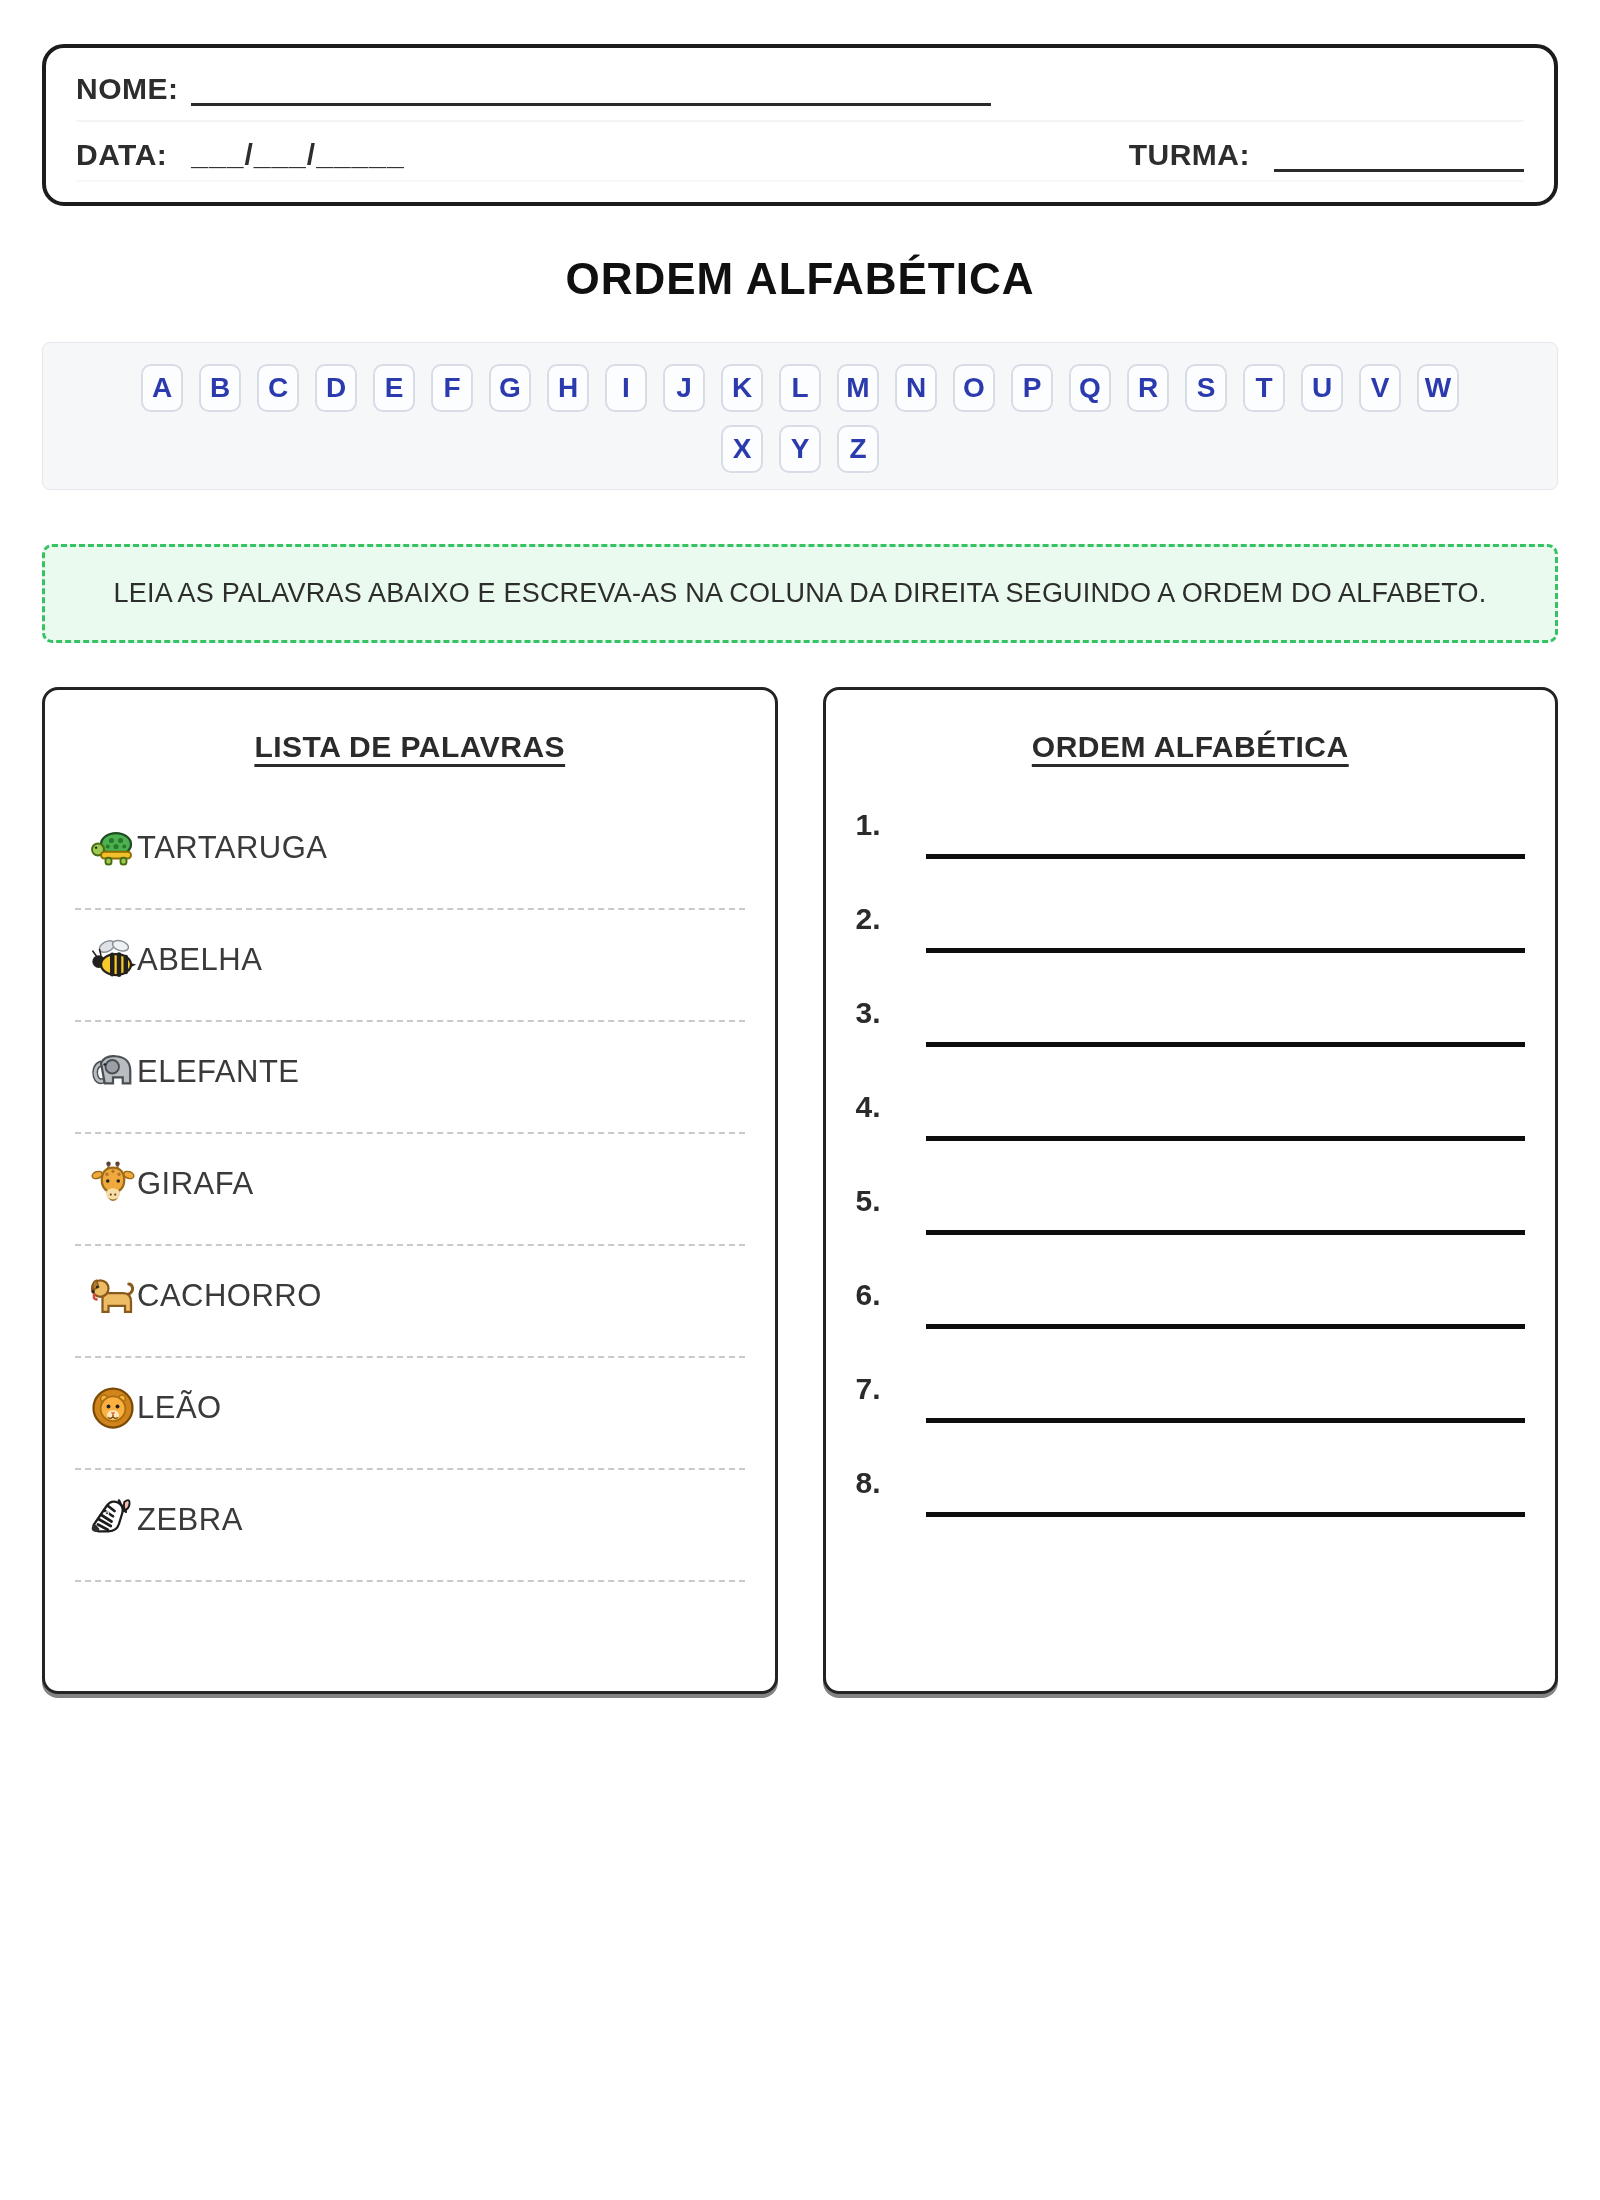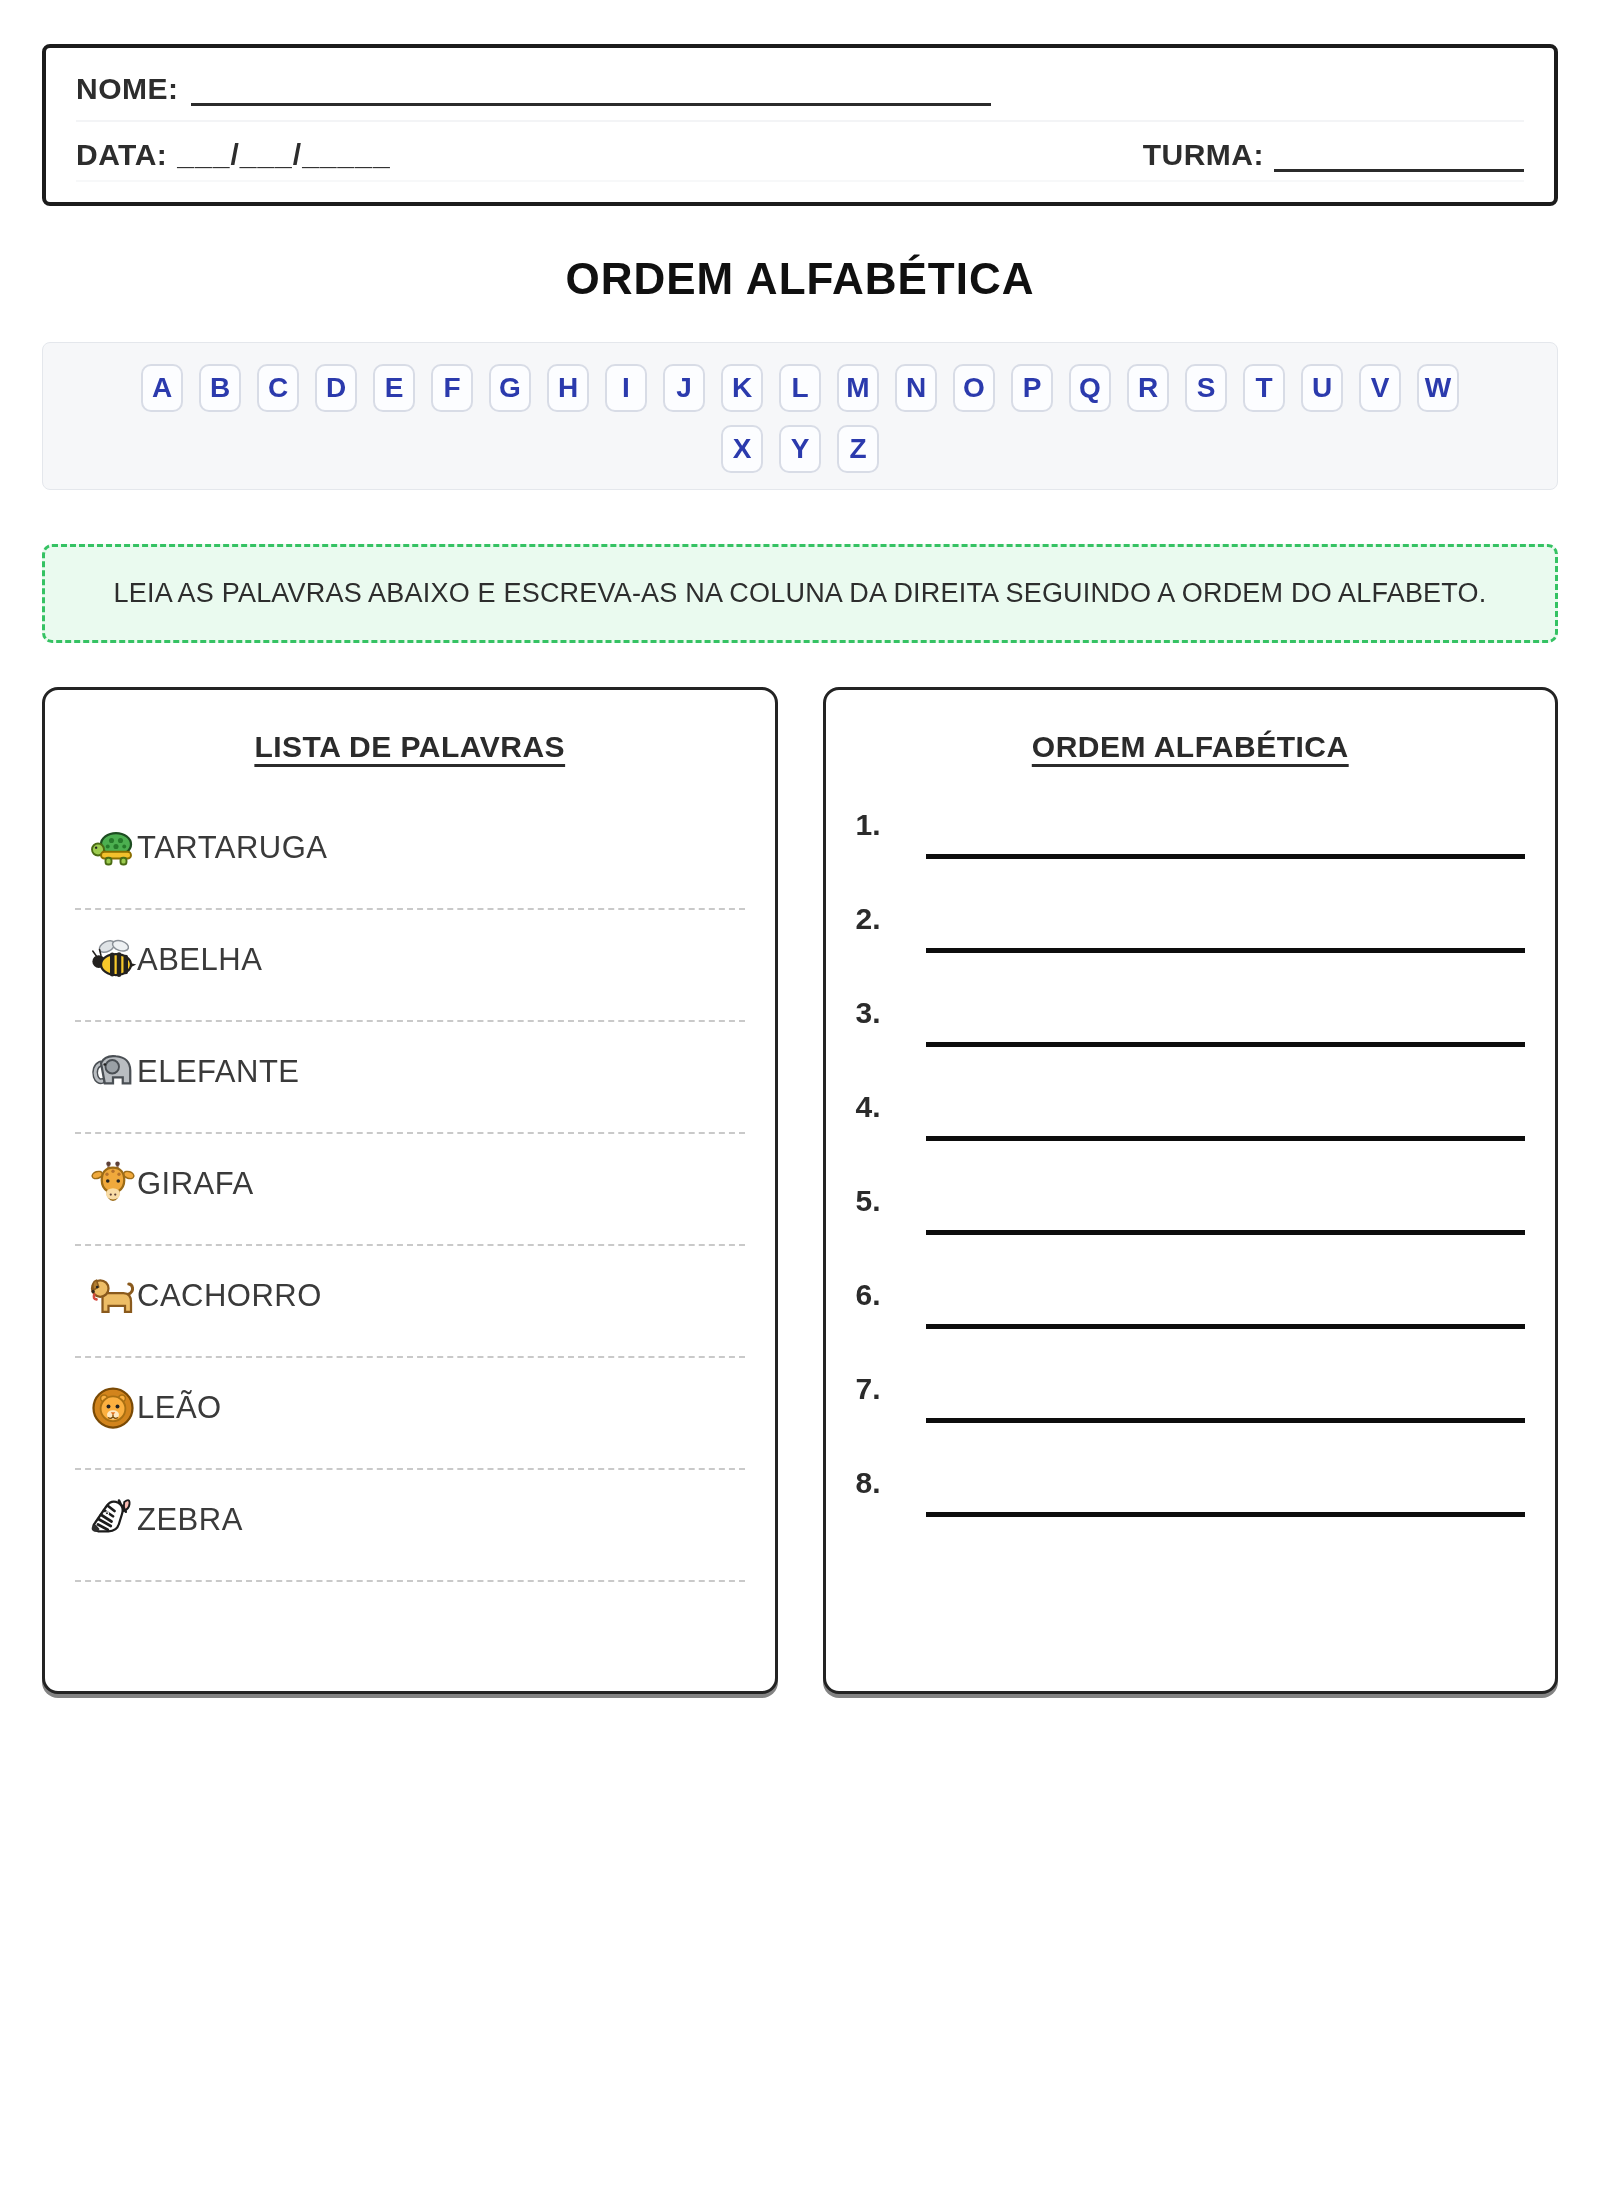--- a/index.html
+++ b/index.html
@@ -10,38 +10,38 @@
     color: #2d2d2d;
     overflow: hidden;
   }
   .page { width: 1600px; height: 2200px; position: relative; }
   .content { margin: 0 42px; }
 
   
   .header-box {
     margin-top: 44px;
     border: 4px solid #1c1c1c;
-    border-radius: 8px;
+    border-radius: 22px;
     padding: 24px 30px 20px 30px;
     background: #fff;
   }
   .hrow1 {
     display: flex; align-items: flex-end; gap: 12px;
     padding-bottom: 14px; border-bottom: 2px solid #f3f4f6;
   }
   .hlabel { font-size: 30px; font-weight: bold; color: #2d2d2d; letter-spacing: .5px; }
   .hline { display: inline-block; border-bottom: 3px solid #2b2b2b; height: 30px; }
   .name-line { width: 800px; }
   .class-line { width: 250px; }
   .hrow2 {
     margin-top: 16px; padding-bottom: 8px;
     display: flex; align-items: flex-end; justify-content: space-between;
     border-bottom: 2px solid #f7f8f9;
   }
-  .hleft, .hright { display: flex; align-items: flex-end; gap: 10px; }
+  .hleft, .hright { display: flex; align-items: flex-end; gap: 24px; }
   .hblank { font-size: 30px; font-weight: bold; color: #2d2d2d; letter-spacing: 1px; }
 
   
   .title {
     margin-top: 48px;
     text-align: center;
     font-size: 44px; font-weight: bold; color: #101010;
     letter-spacing: 1px;
   }
 

